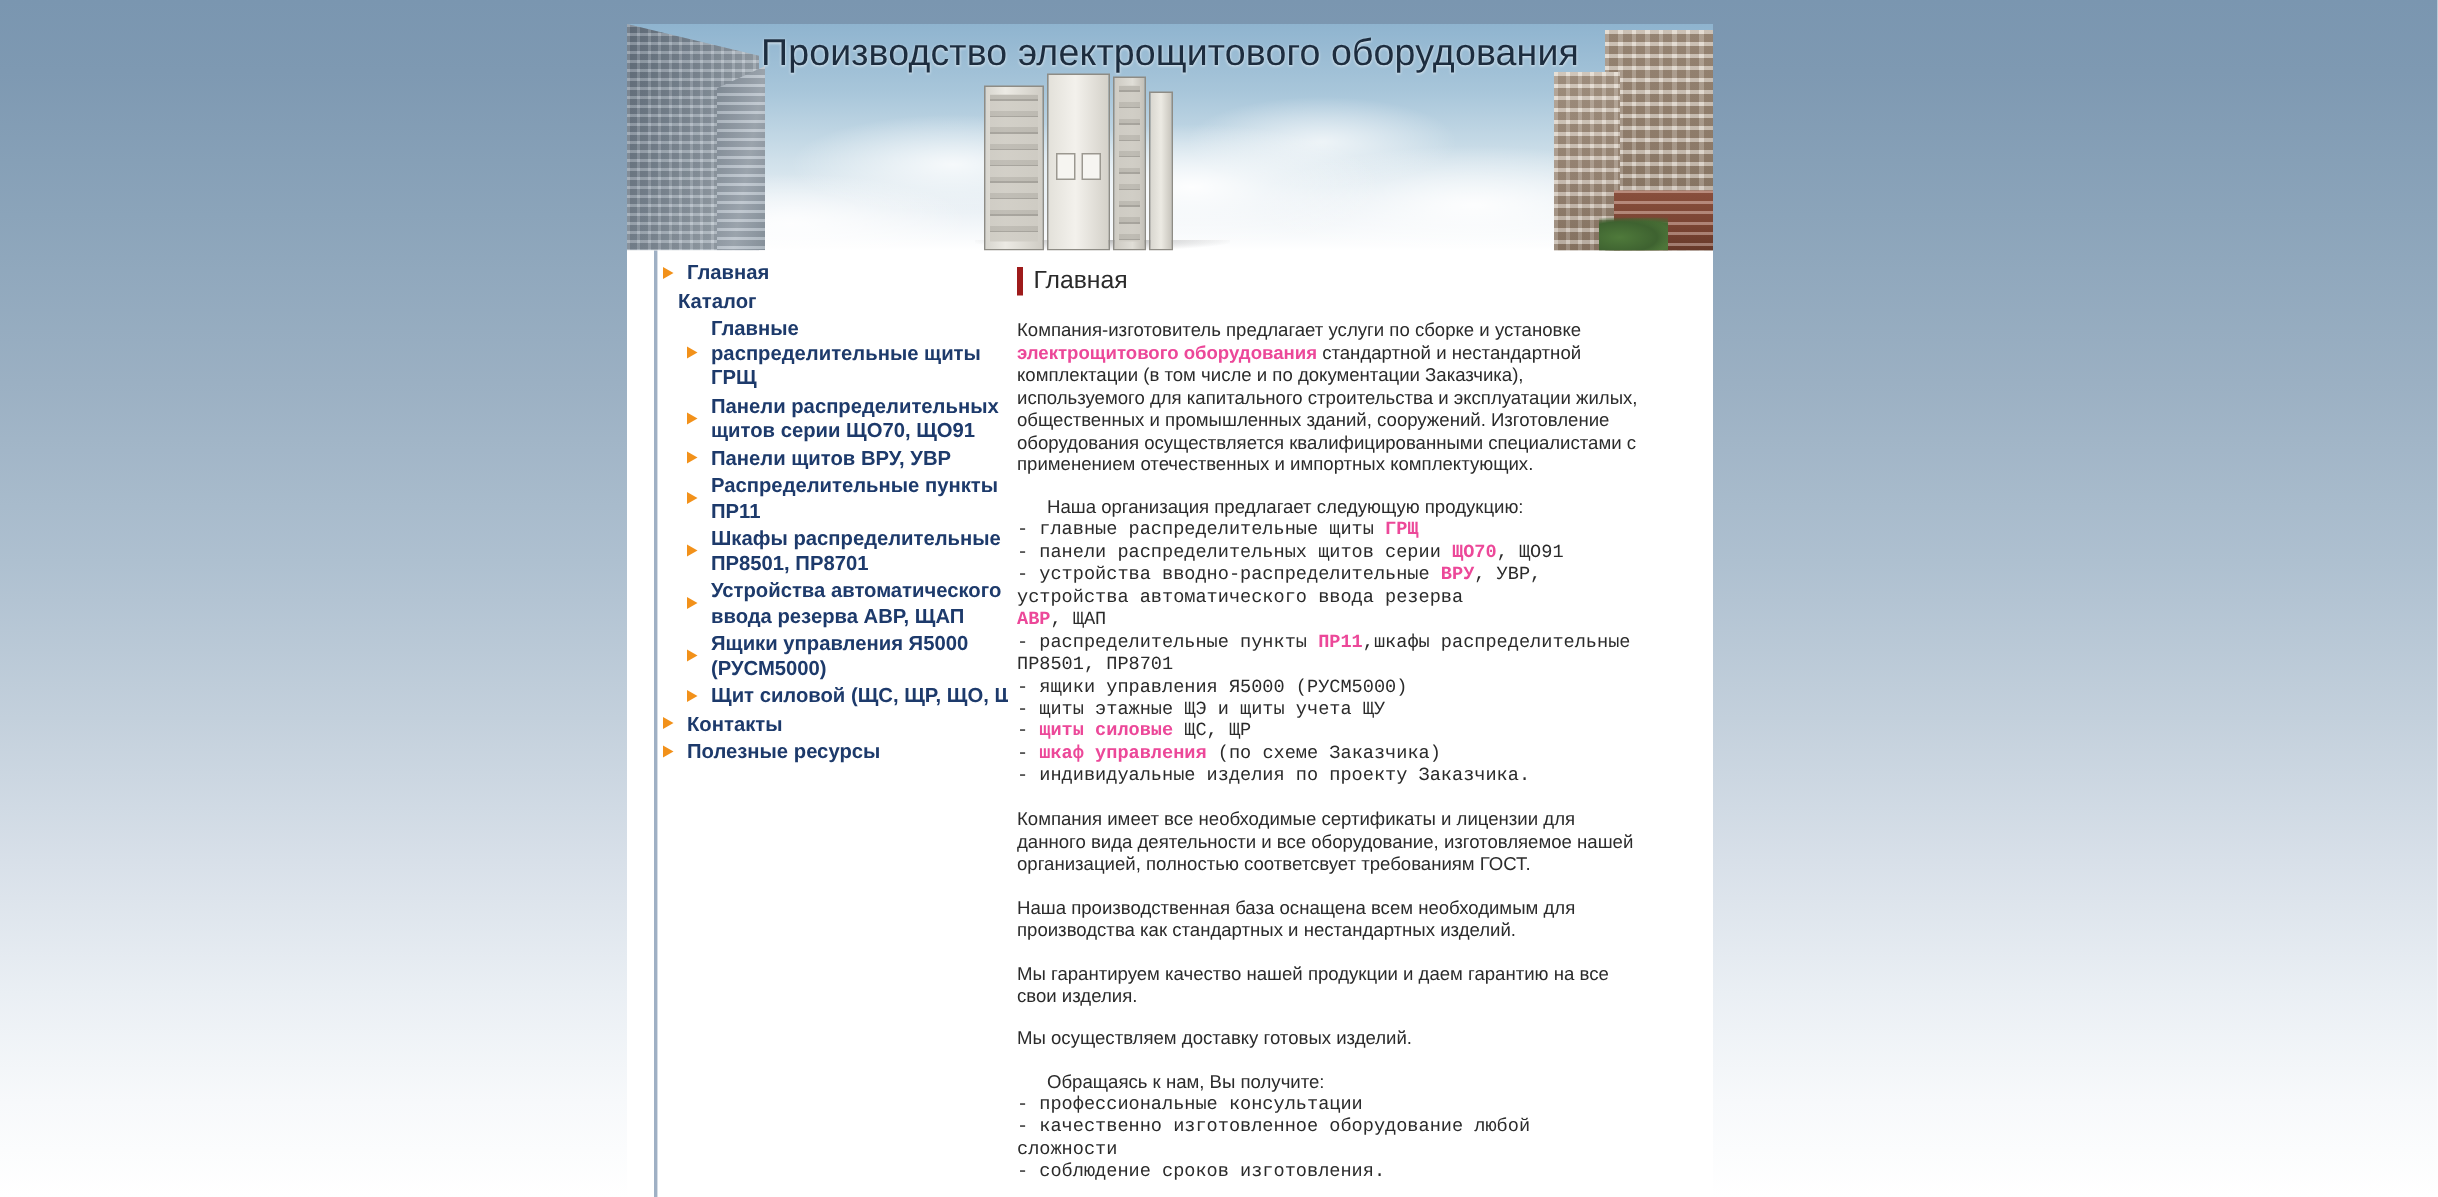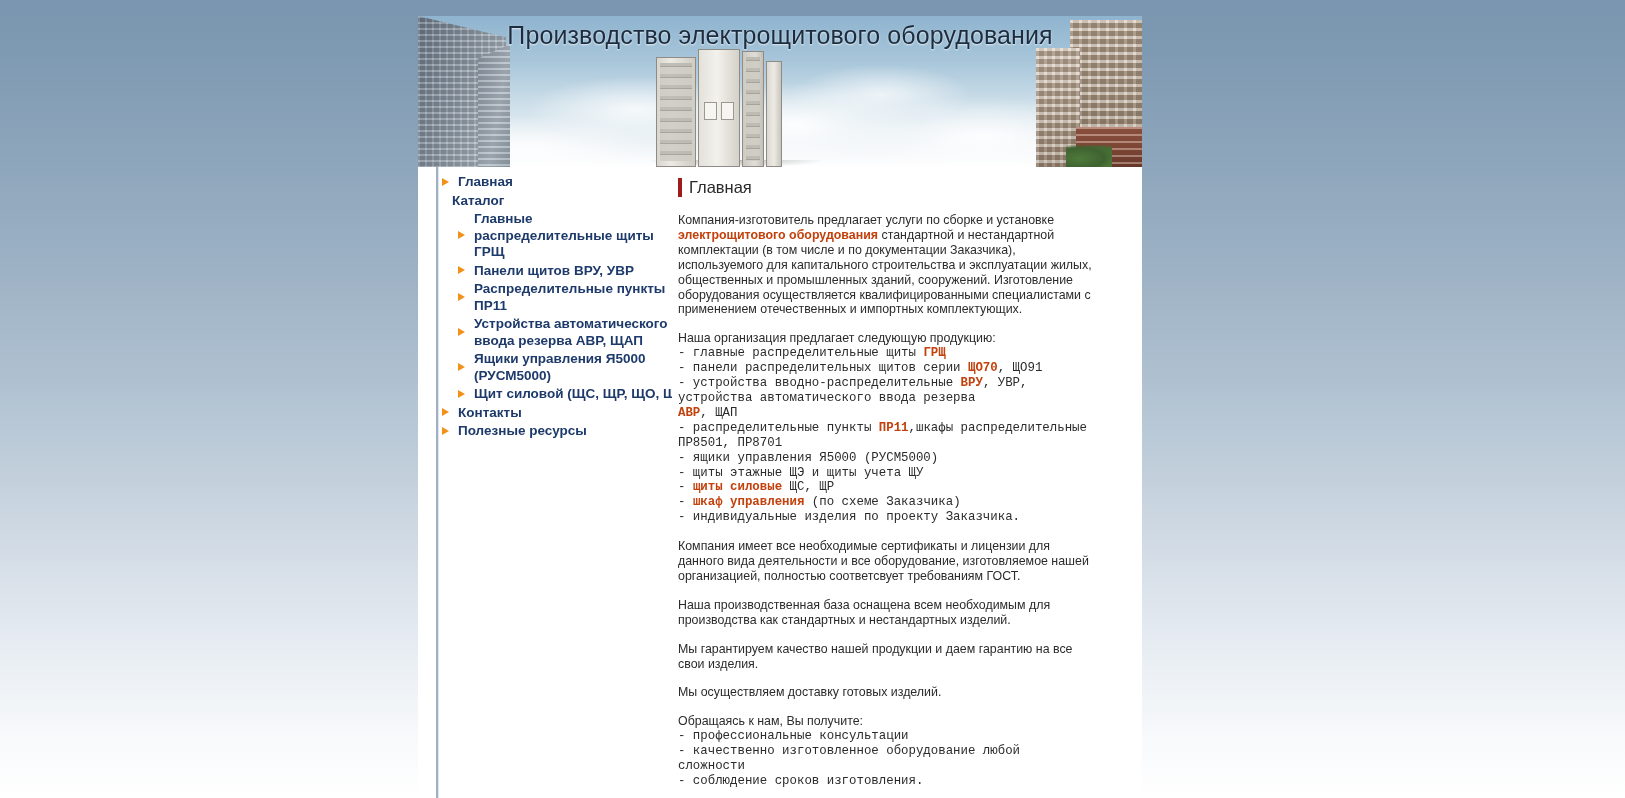--- a/index.html
+++ b/index.html
@@ -215,22 +215,22 @@
     left: 0; top: 1px;
     width: 4px; height: 19px;
     background: #9e1b1b;
   }
   .body-text {
     font-size: 12.4px;
     line-height: 14.9px;
     color: #2b2b2b;
   }
   .body-text p { margin: 0 0 14px 0; }
-  .body-text p.tight { margin-bottom: 0; }
-  .body-text b { font-weight: bold; color: #c2410c; }
+  .body-text p.tight { margin-bottom: 0; margin-left: 20px; }
+  .body-text b { font-weight: bold; color: #ec4899; }
   .lines div { white-space: normal; font-family: Liberation Mono, monospace; }
 </style>
 </head>
 <body>
 
 <div class="page-wrap">
 
   <div class="banner">
     <div class="sky-clouds"></div>
 
@@ -268,27 +268,35 @@
             <span class="bullet"></span>
             <span class="nav-label">Главная</span>
           </li>
           <li class="nav-item lvl1 nobullet">
             <span class="nav-label">Каталог</span>
           </li>
           <li class="nav-item lvl2 wrap">
             <span class="bullet"></span>
             <span class="nav-label">Главные распределительные щиты ГРЩ</span>
           </li>
+          <li class="nav-item lvl2 wrap">
+            <span class="bullet"></span>
+            <span class="nav-label">Панели распределительных щитов серии ЩО70, ЩО91</span>
+          </li>
           <li class="nav-item lvl2">
             <span class="bullet"></span>
             <span class="nav-label">Панели щитов ВРУ, УВР</span>
           </li>
           <li class="nav-item lvl2 wrap">
             <span class="bullet"></span>
             <span class="nav-label">Распределительные пункты ПР11</span>
+          </li>
+          <li class="nav-item lvl2 wrap">
+            <span class="bullet"></span>
+            <span class="nav-label">Шкафы распределительные ПР8501, ПР8701</span>
           </li>
           <li class="nav-item lvl2 wrap">
             <span class="bullet"></span>
             <span class="nav-label">Устройства автоматического ввода резерва АВР, ЩАП</span>
           </li>
           <li class="nav-item lvl2 wrap">
             <span class="bullet"></span>
             <span class="nav-label">Ящики управления Я5000 (РУСМ5000)</span>
           </li>
           <li class="nav-item lvl2">

